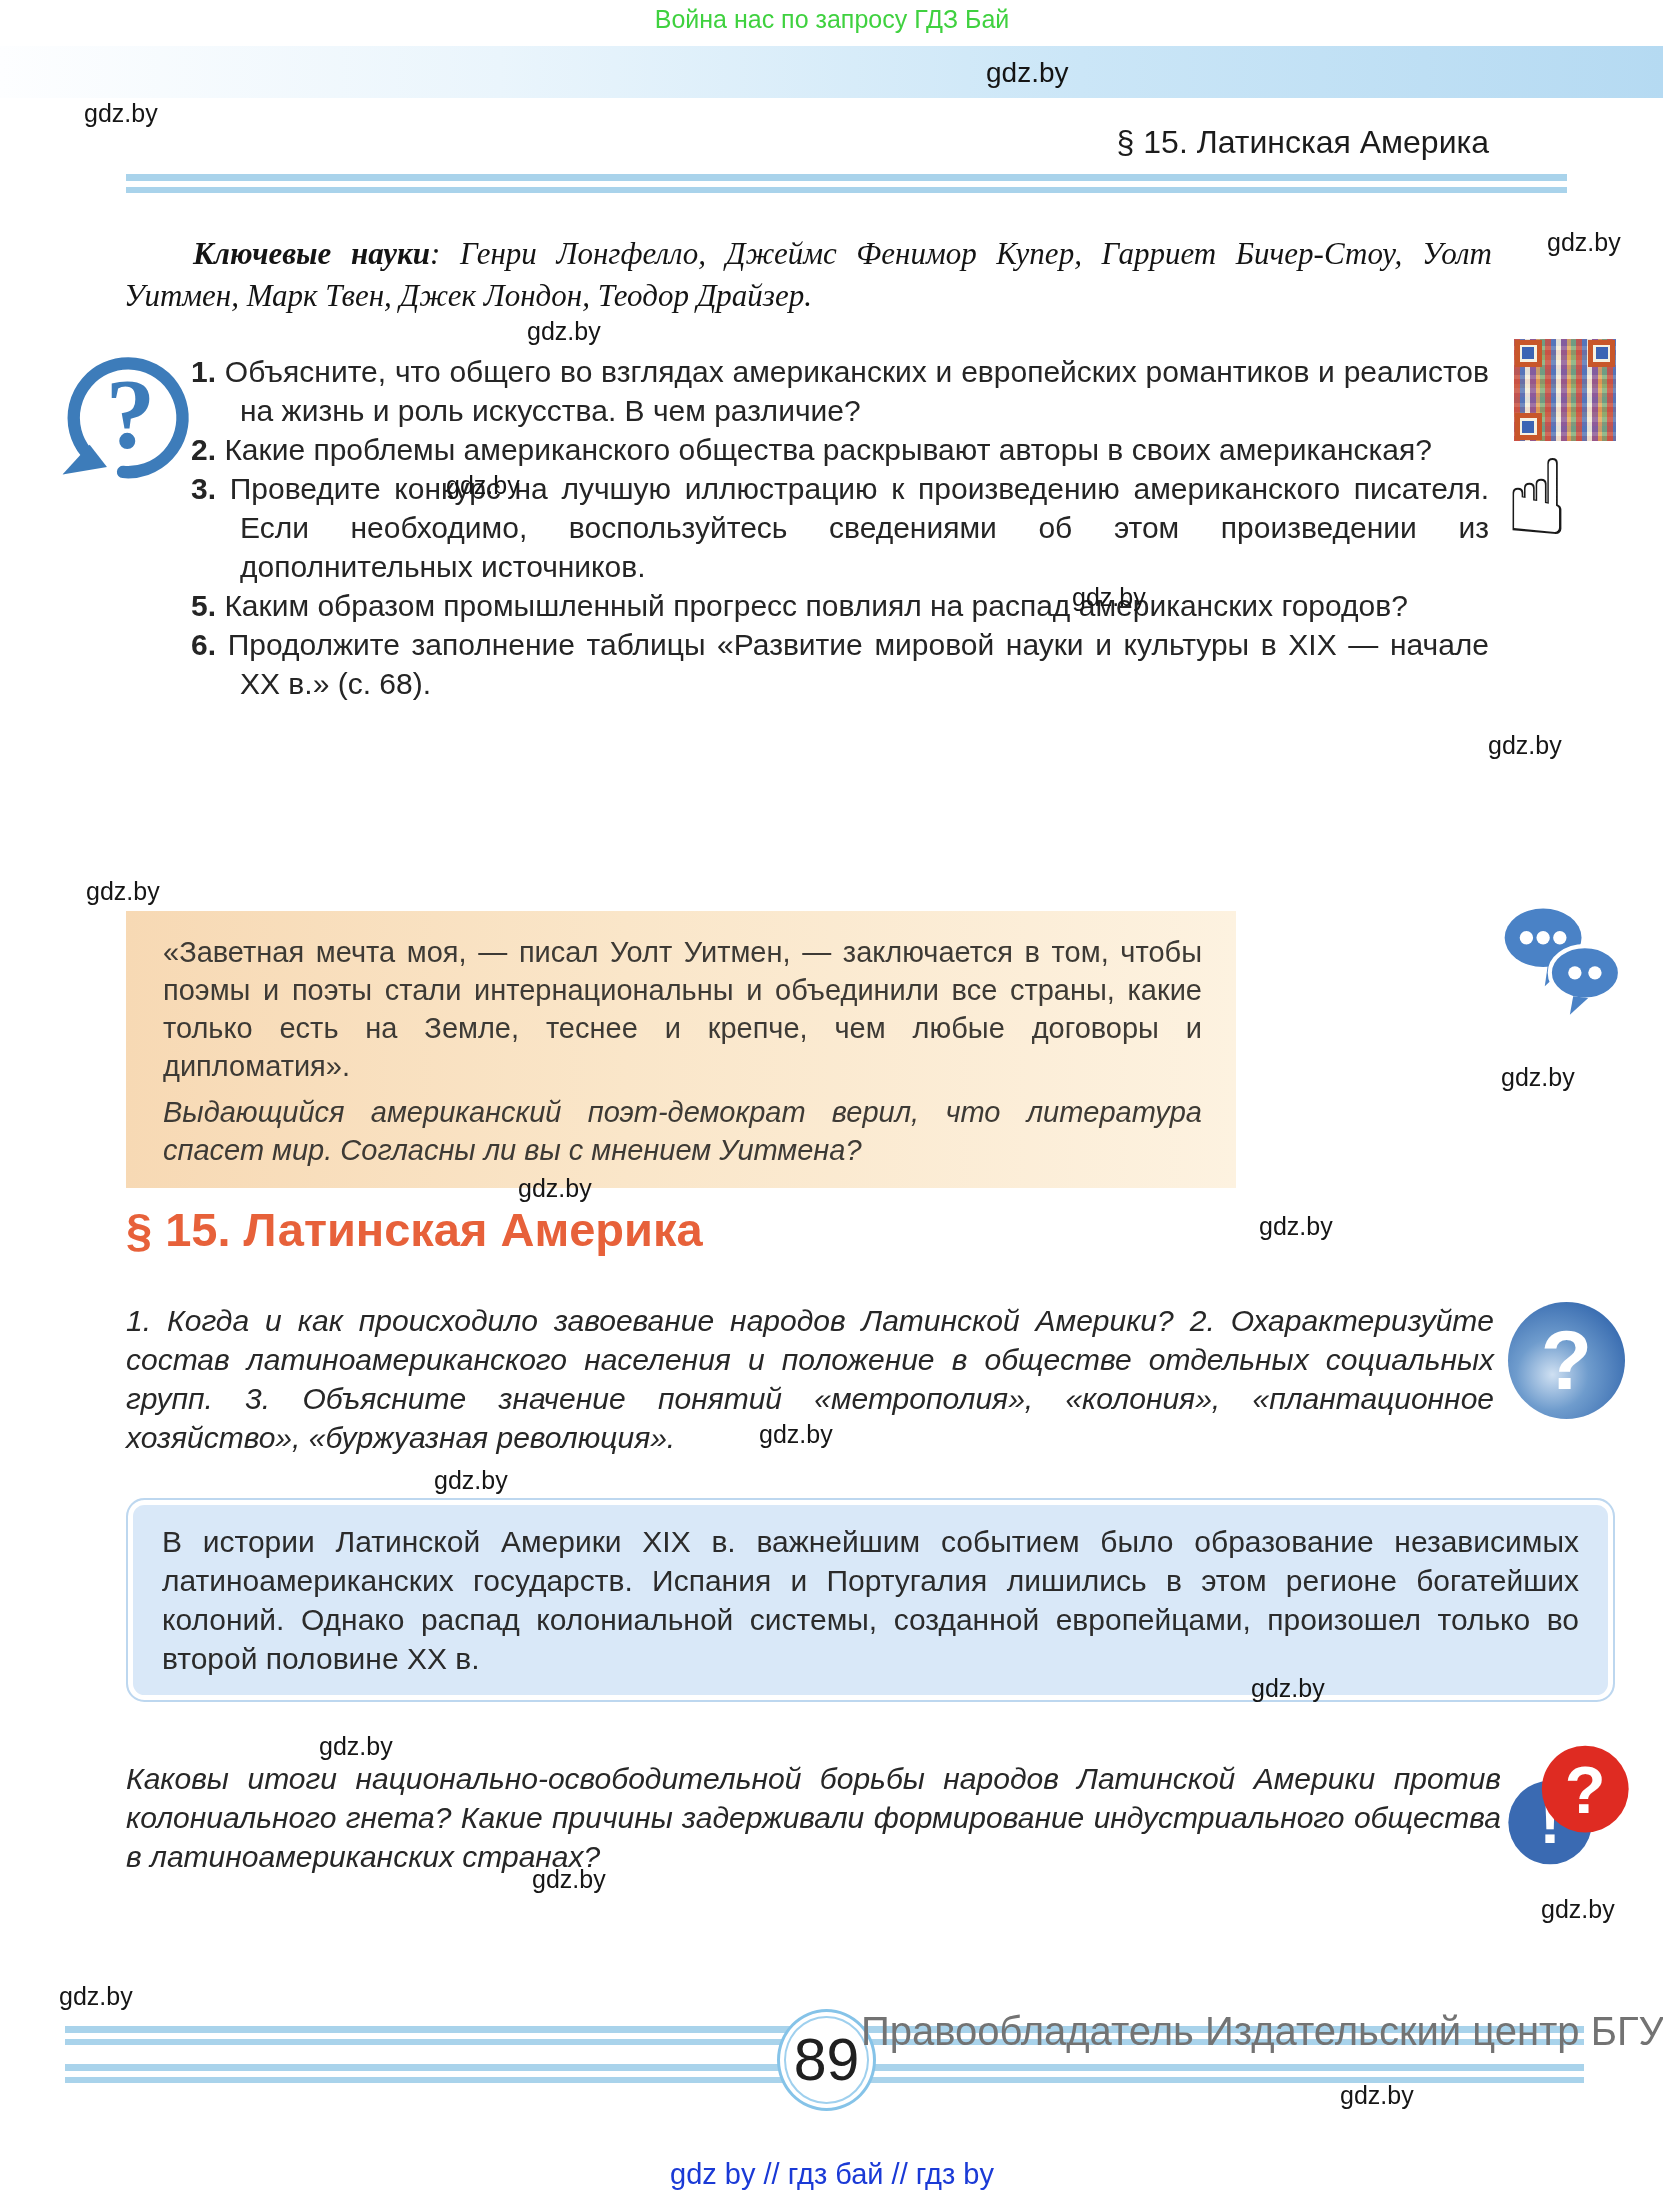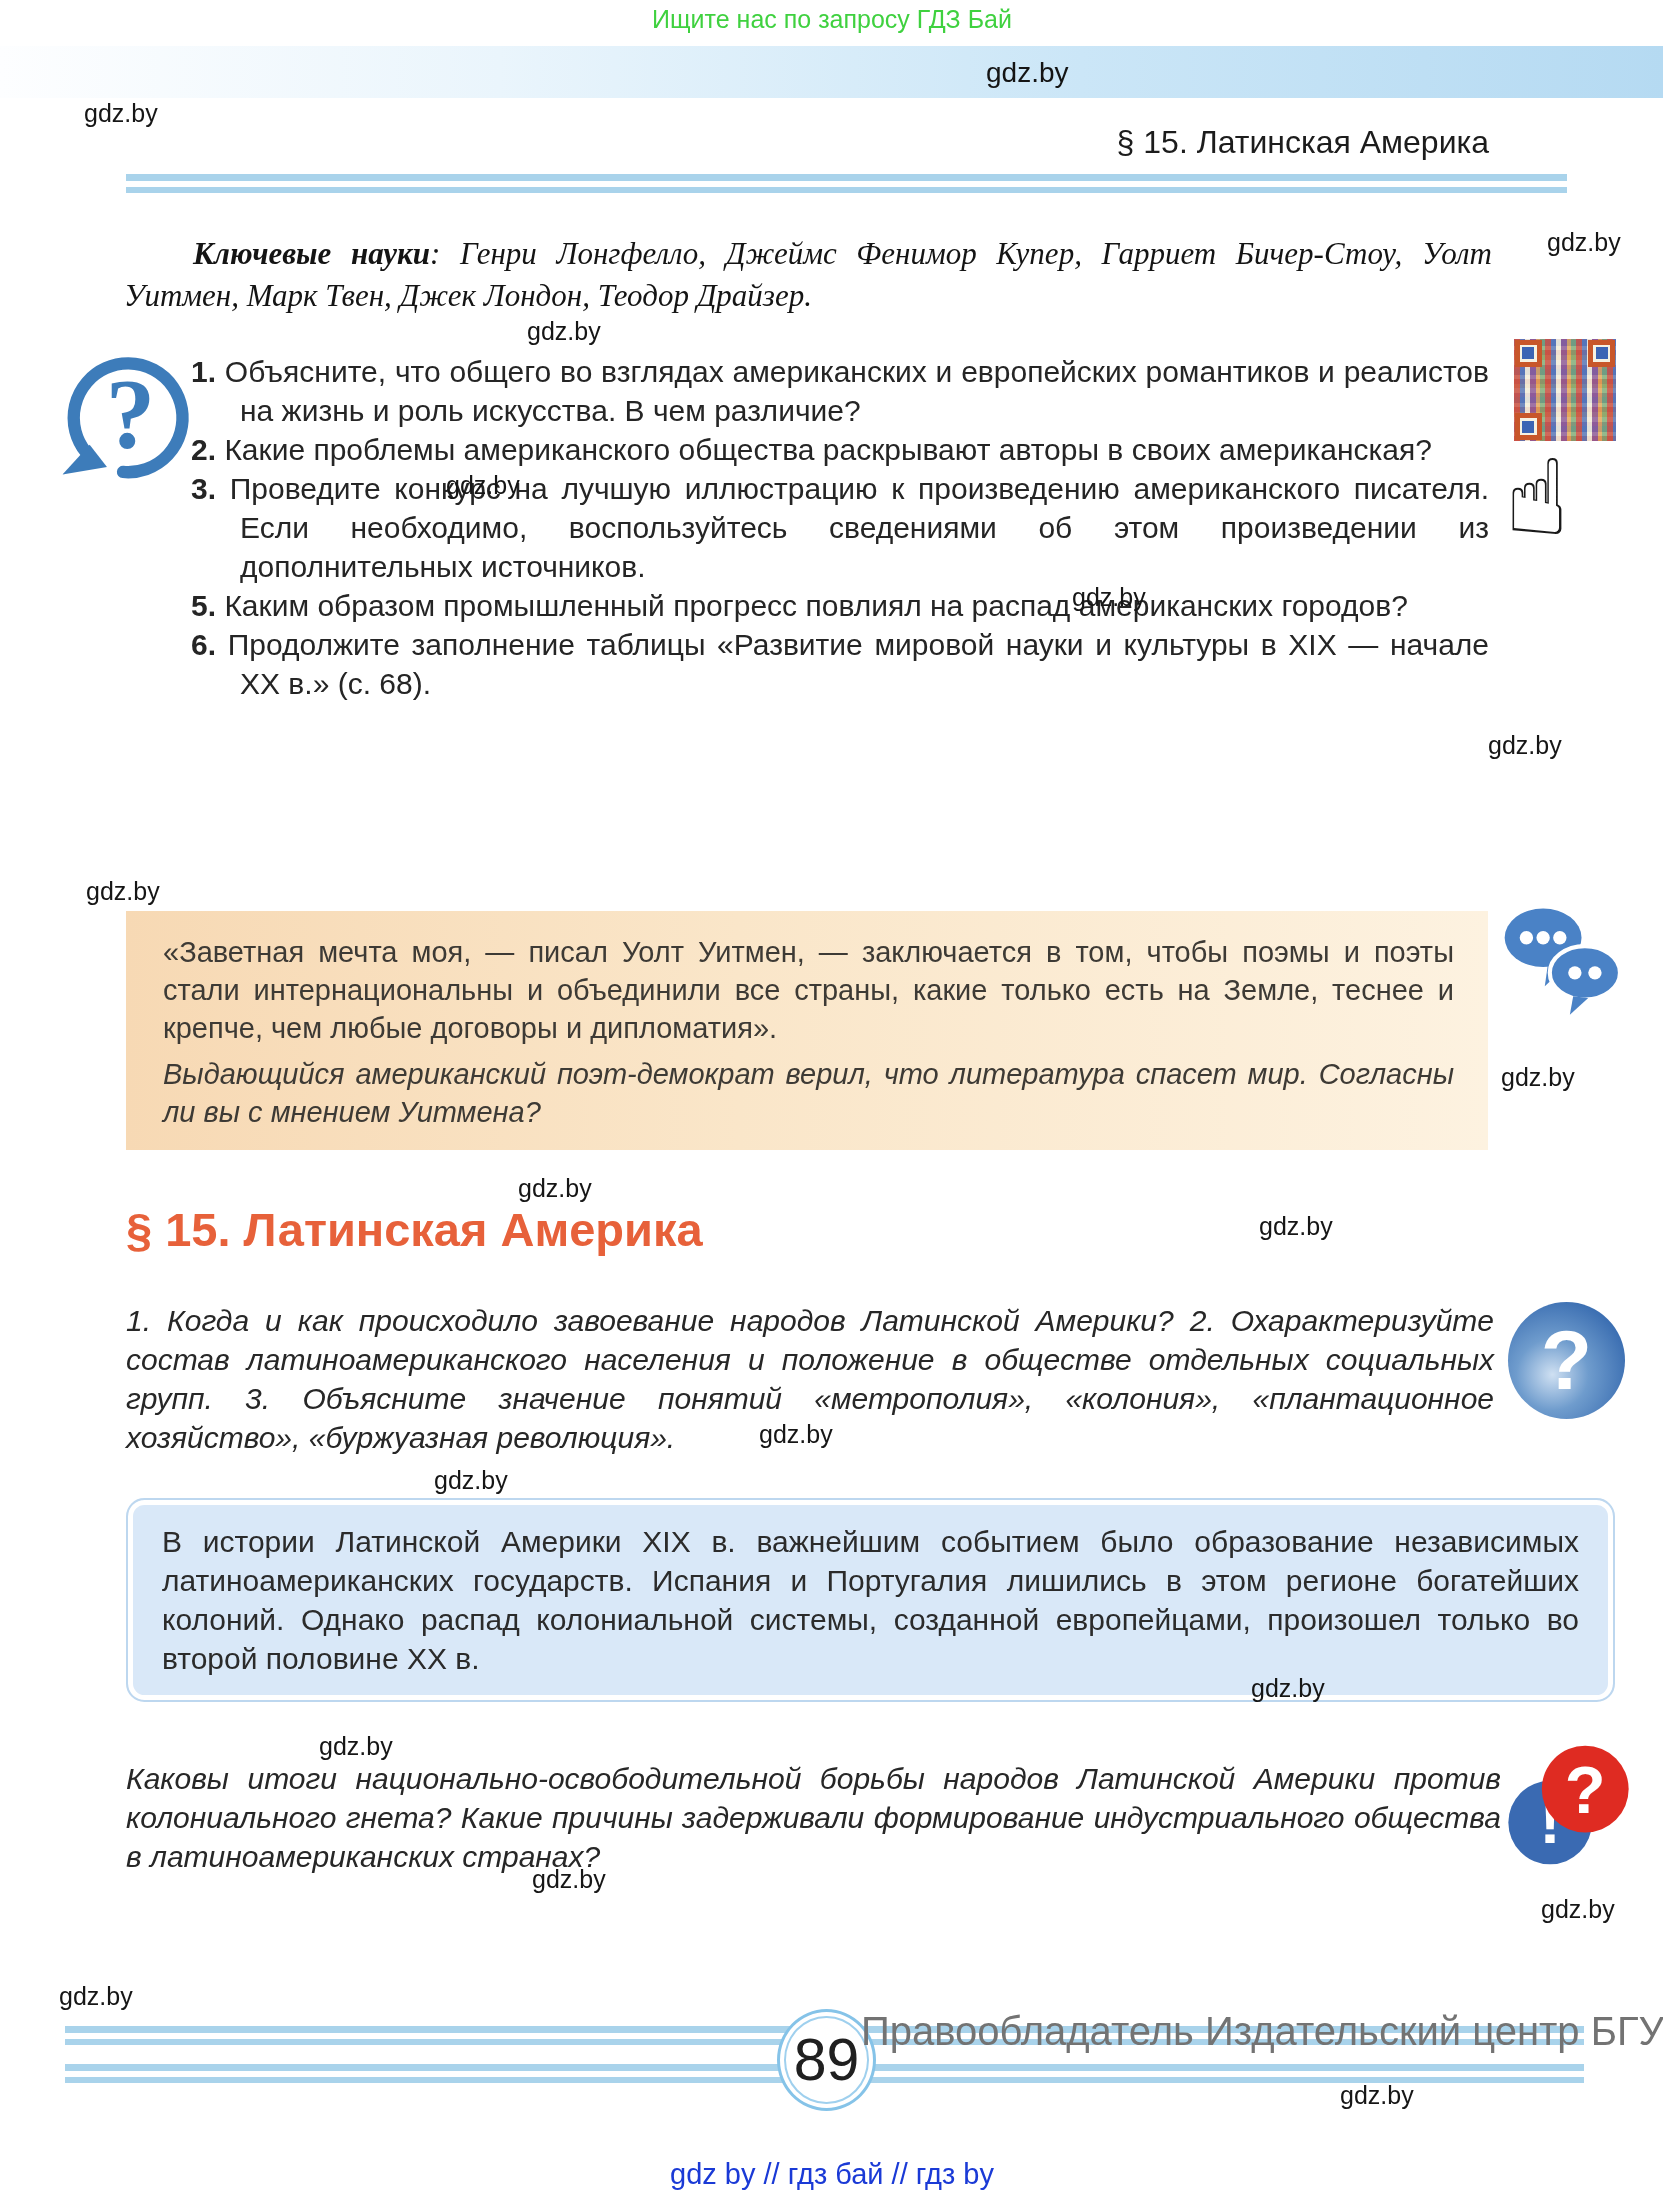--- a/index.html
+++ b/index.html
@@ -40,21 +40,21 @@
       repeating-linear-gradient(0deg,rgba(196,60,48,.50) 0 5px,rgba(245,240,222,.55) 5px 9.2px,
          rgba(58,96,180,.50) 9.2px 15px,rgba(122,62,142,.45) 15px 19px,
          rgba(245,240,222,.50) 19px 24px,rgba(225,150,60,.45) 24px 28.5px);}
   .qr .m{position:absolute;width:27px;height:27px;border:5.9px solid #c8562a;
          background:#f6f1e2;box-sizing:border-box;}
   .qr .m::after{content:'';position:absolute;inset:2.5px;background:#3c64b4;}
   .qr .m.tl{left:0.8px;top:0.8px}.qr .m.tr{right:0.8px;top:0.8px}.qr .m.bl{left:0.8px;bottom:0.8px}
   .hand{position:absolute;left:1505px;top:444px;font-family:"DejaVu Sans",sans-serif;
         font-size:105px;line-height:109px;color:#1a1a1a;}
 
-  .quote-box{position:absolute;top:911px;left:126px;width:1362px;box-sizing:border-box;
+  .quote-box{position:absolute;top:911px;left:126px;width:1110px;box-sizing:border-box;
              padding:22px 34px 18.4px 37px;
              background:linear-gradient(90deg,#f7d9b4 0%,#fae6c9 45%,#fdf2e0 100%);
              font-size:29px;line-height:38px;color:#3d3a35;text-align:justify;}
   .quote-box p{margin:0;}
   .quote-box .q2{margin-top:8.4px;font-style:italic;}
   .bubbles-icon{position:absolute;left:1498px;top:904px;z-index:2;}
 
   .section-title{position:absolute;top:1202px;left:126px;margin:0;
                  font-size:47px;font-weight:bold;color:#e7613a;}
 
@@ -93,21 +93,21 @@
            font-family:Liberation Sans, sans-serif;font-size:59px;color:#202020;
            display:flex;align-items:center;justify-content:center;}
   .bottom-links{position:absolute;top:2158px;left:0;width:100%;text-align:center;
                 color:#1a3ad6;font-size:29px;}
 </style>
 </head>
 <body>
 
 <div class="page">
 
-  <div class="top-green">Ищите нас по запросу ГДЗ Бай</div>
+  <div class="top-green">Война нас по запросу ГДЗ Бай</div>
   <div class="blue-band">
     <span class="band-wm">gdz.by</span>
   </div>
 
   <span class="wm" style="left:84px;top:99px;">gdz.by</span>
   <span class="wm" style="left:1547px;top:228px;">gdz.by</span>
 
   <div class="running-header">§ 15. Латинская Америка</div>
   <div class="rules">
     <div class="rule"></div>

